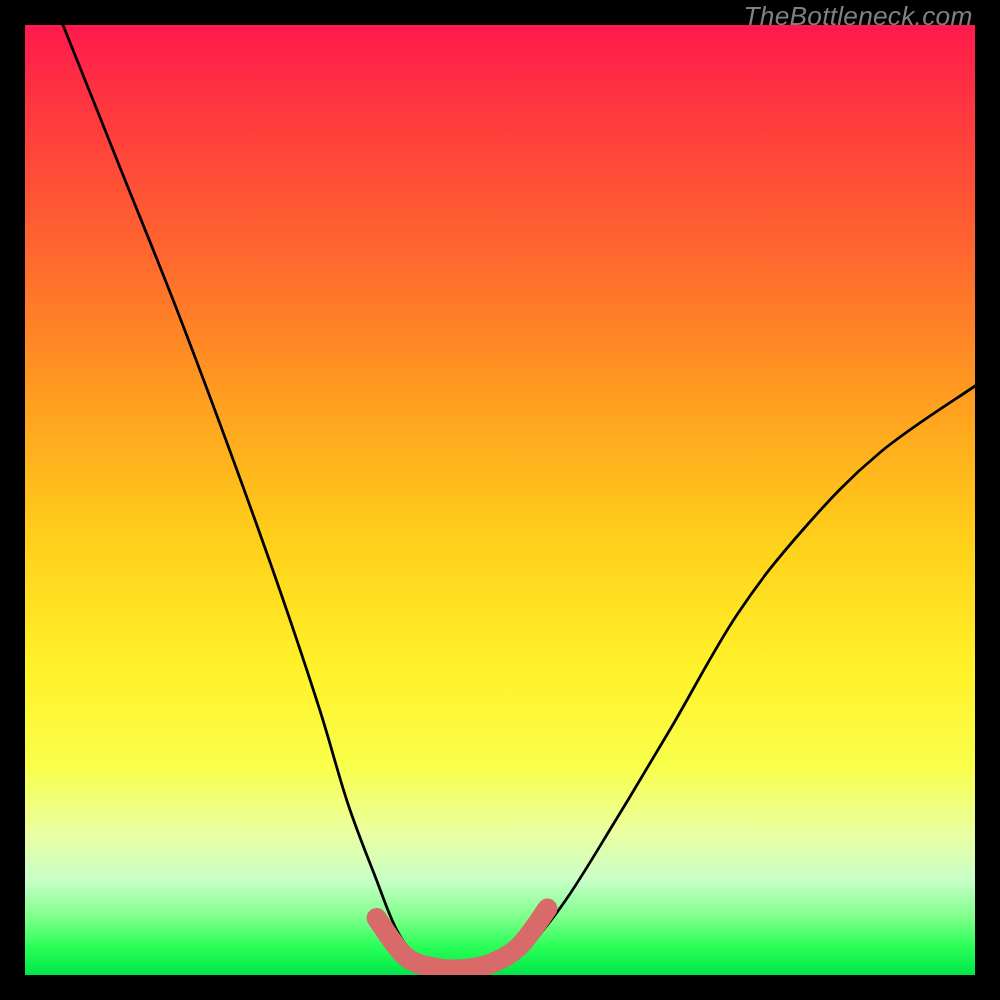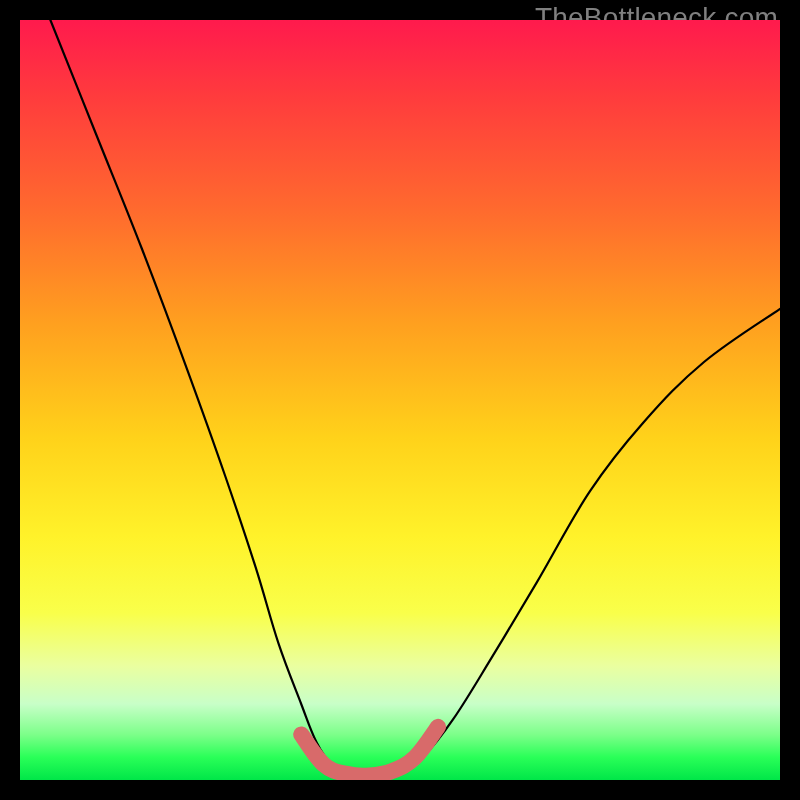--- a/index.html
+++ b/index.html
@@ -39,23 +39,24 @@
       #7dff8a 94%,
       #2aff58 97%,
       #00e648 100%
     );
   }
   .watermark {
     position: absolute;
     top: 2px;
     right: 22px;
     color: #808080;
-    font-size: 28px;
+    font-size: 21px;
     letter-spacing: 0.2px;
     user-select: none;
+    font-style: italic;
   }
   svg.curve {
     position: absolute;
     left: 0;
     top: 0;
     width: 760px;
     height: 760px;
   }
 </style>
 </head>

